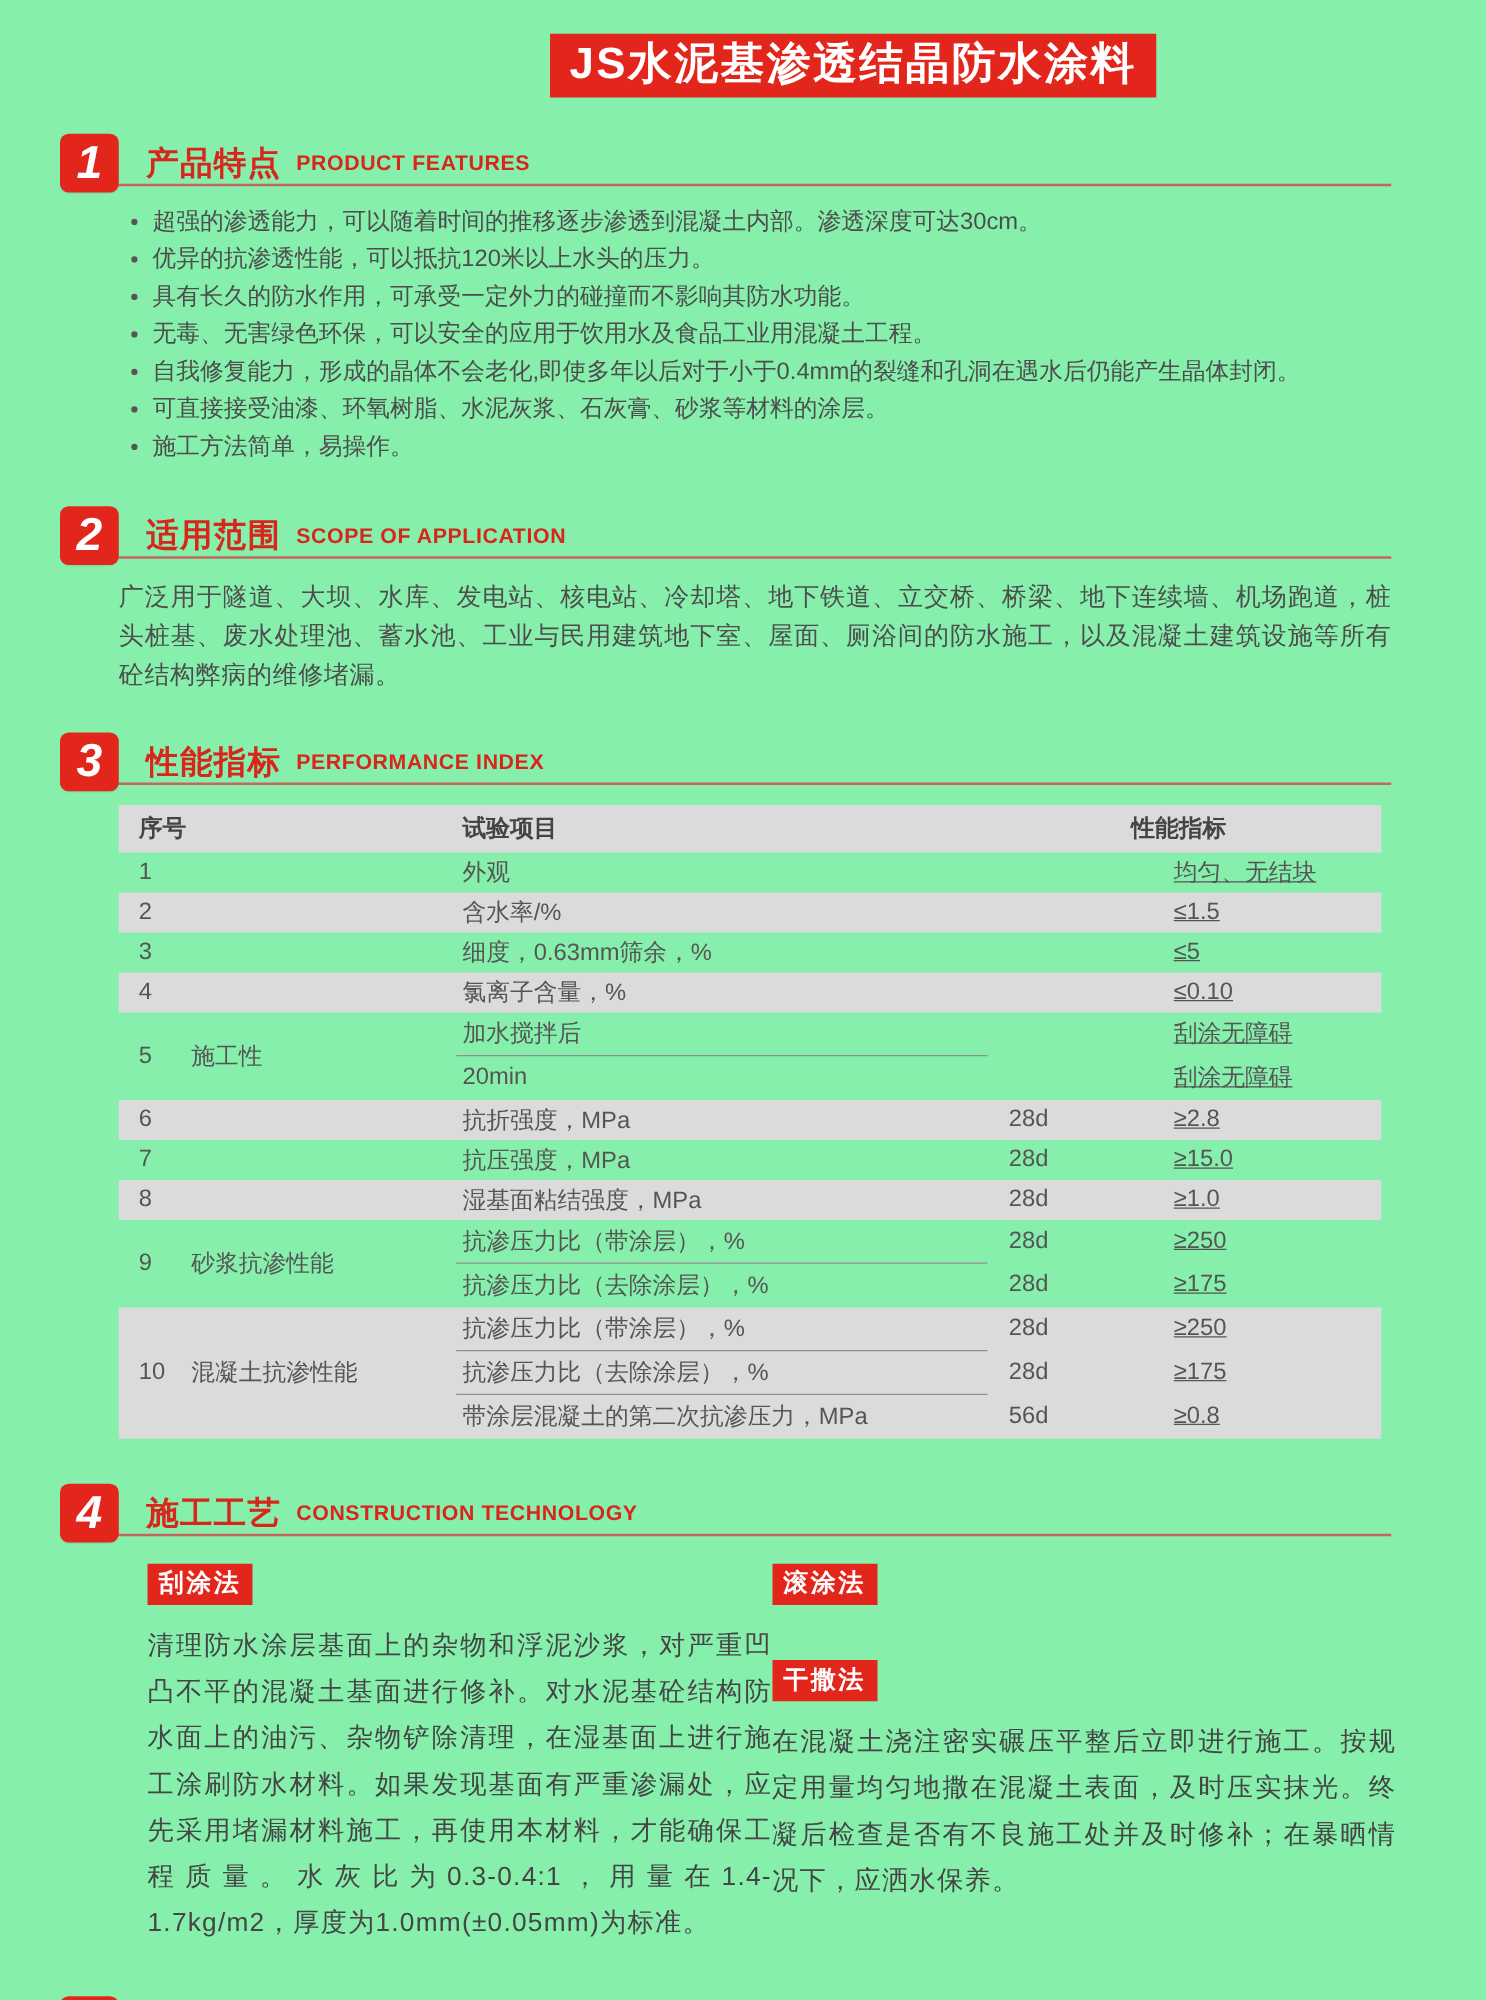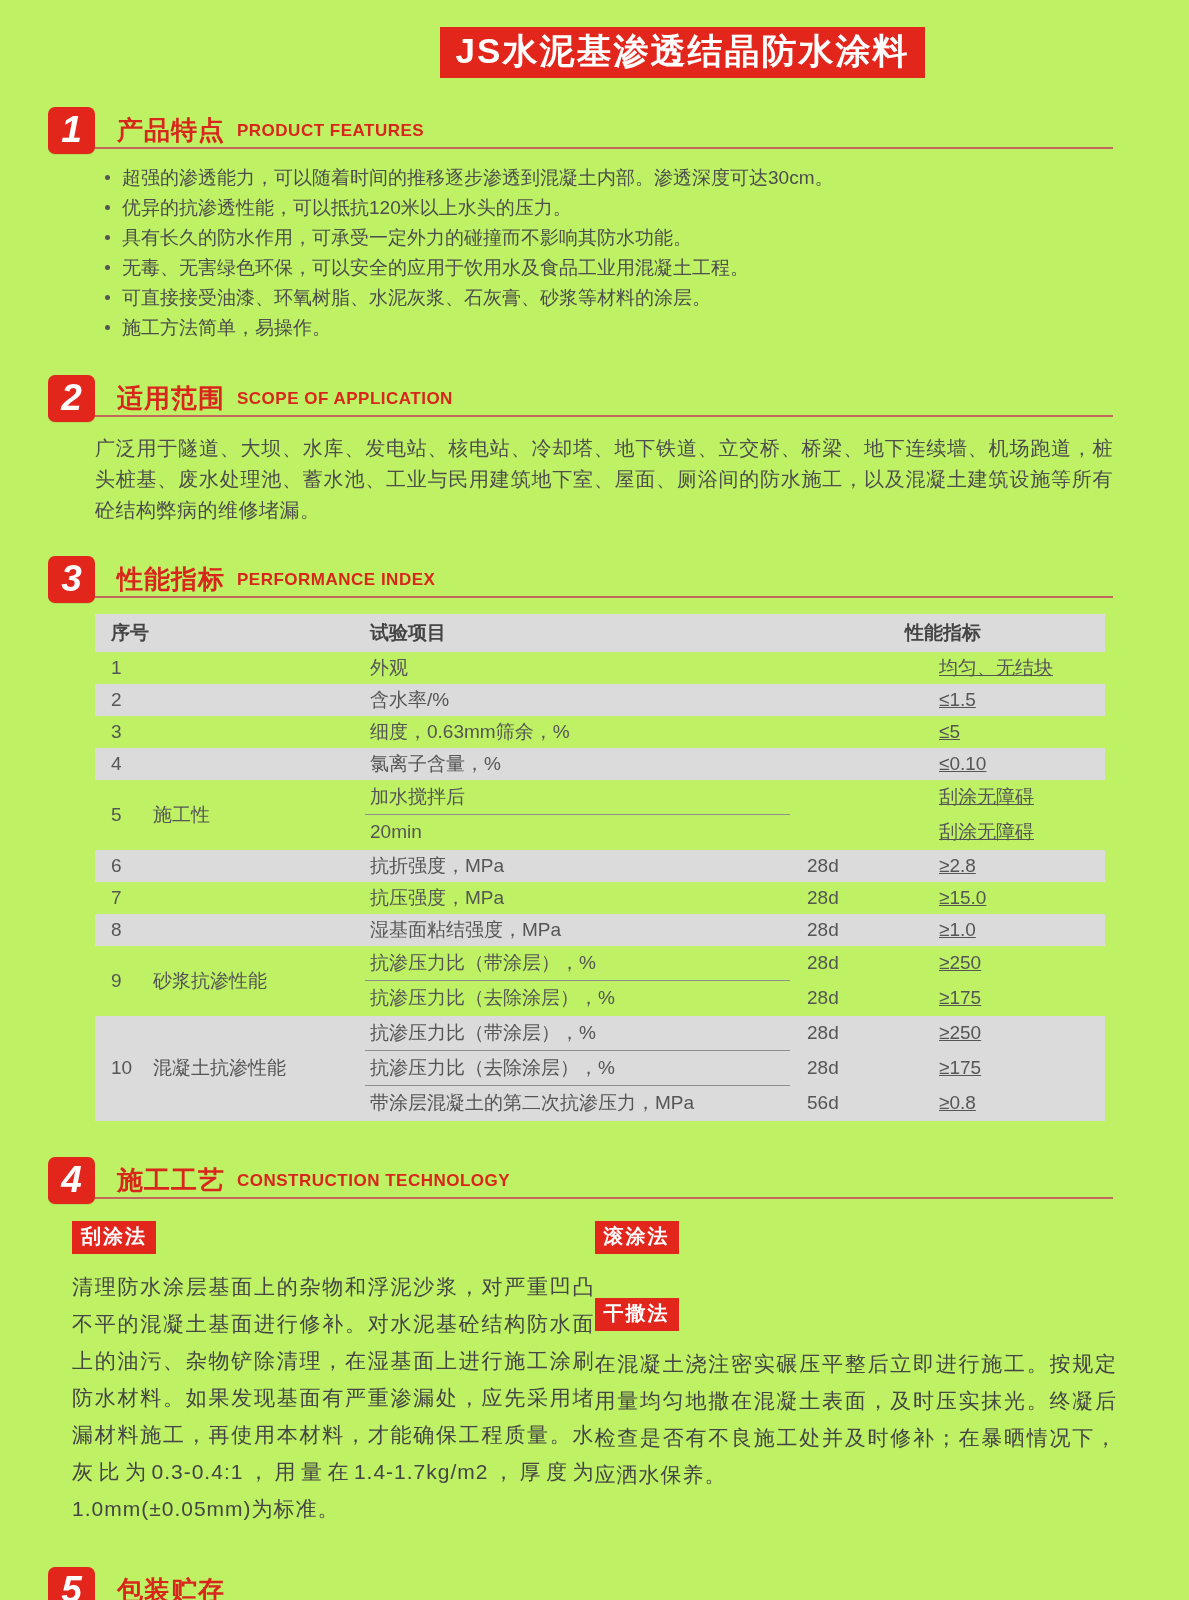--- a/index.html
+++ b/index.html
@@ -10,21 +10,21 @@
     --text_dark: #4a4a4a;
   }
   * { margin:0; padding:0; box-sizing:border-box; }
   html,body { background:#fff; }
   body {
     width:1189px; height:1600px; overflow:hidden;
     font-family:"Liberation Sans","DejaVu Sans",sans-serif;
     color:var(--text_dark);
     position:relative;
   }
-  .page { width:1189px; height:1600px; background:#bef264; }
+  .page { width:1189px; height:1600px; background:#86efac; }
 
   
   .title-wrap { padding-top:27px; text-align:center; }
   .title-bar {
     display:inline-block; position:relative; left:88px;
     background:var(--brand_red); color:#fff;
     font-size:35px; font-weight:bold; letter-spacing:2px;
     padding:5px 16px 7px 16px; line-height:1.1;
   }
 
@@ -76,21 +76,21 @@
   .c-items { flex:1; display:flex; flex-direction:column; justify-content:center; }
   .sub-item { display:flex; align-items:center; min-height:32px;gap:17px; }
   .c-items .sub-item:not(:only-child) { min-height:35px; }
   .ci-name { width:425px; padding:3px 20px 3px 5px; align-self:stretch; display:flex; align-items:center; }
   .sub-item:not(:last-child) .ci-name { border-bottom:1px solid #8f8f8f; }
   .sub-item:only-child .ci-name { border-bottom:none; }
   .ci-age { width:115px; }
   .ci-value { flex:1;text-decoration:underline; }
 
   
-  .construction-cols { display:flex; margin:22px 72px 0 72px; }
+  .construction-cols { display:flex; margin:22px 72px 0 118px; }
   .col { flex:1; }
   .method-badge {
     display:inline-block; background:var(--brand_red); color:#fff;
     font-size:20px; font-weight:bold; padding:2px 9px 4px 9px; letter-spacing:2px;
   }
   .method-text {
     margin-top:14px; font-size:21px; color:#454545;
     line-height:37px; text-align:justify; letter-spacing:1px;
   }
   .method-block { margin-bottom:30px; }
@@ -134,20 +134,24 @@
         <li>
           <span class="dot"></span>
           <span>具有长久的防水作用，可承受一定外力的碰撞而不影响其防水功能。</span>
         </li>
 
         <li>
           <span class="dot"></span>
           <span>无毒、无害绿色环保，可以安全的应用于饮用水及食品工业用混凝土工程。</span>
         </li>
 
+        <li>
+          <span class="dot"></span>
+          <span>自我修复能力，形成的晶体不会老化,即使多年以后对于小于0.4mm的裂缝和孔洞在遇水后仍能产生晶体封闭。</span>
+        </li>
 
         <li>
           <span class="dot"></span>
           <span>可直接接受油漆、环氧树脂、水泥灰浆、石灰膏、砂浆等材料的涂层。</span>
         </li>
 
         <li>
           <span class="dot"></span>
           <span>施工方法简单，易操作。</span>
         </li>

